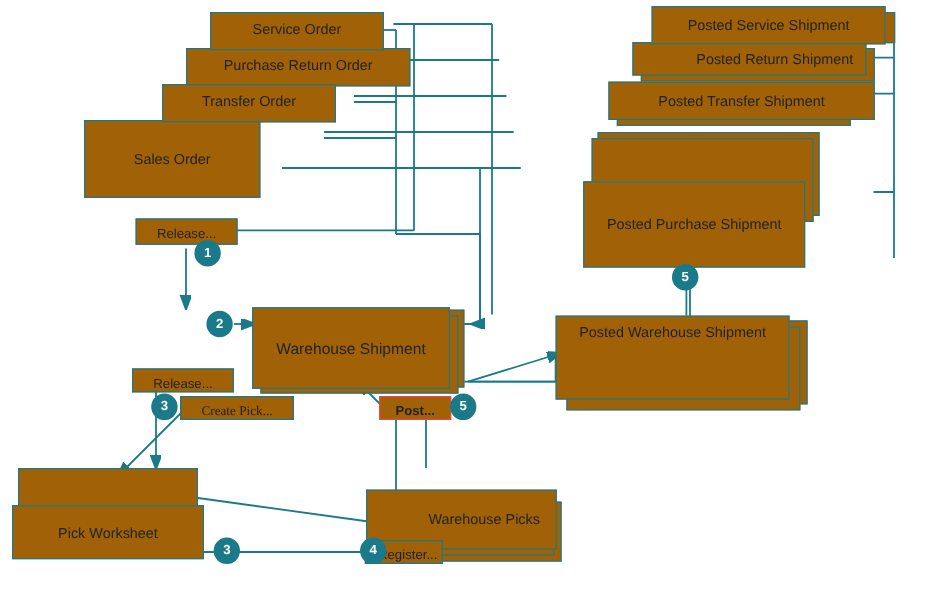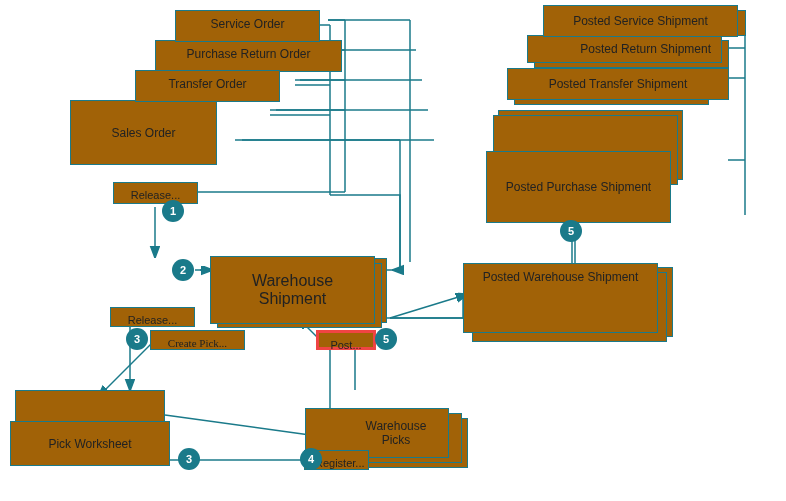--- a/index.html
+++ b/index.html
@@ -163,57 +163,57 @@
   <div class="step-circle" style="left:162px; top:200px;">
     <span>1</span>
   </div>
 
   <div class="step-circle" style="left:172px; top:259px;">
     <span>2</span>
   </div>
 
   <div class="box" style="left:222px; top:258px; width:165px; height:65px; z-index:1; border-color:#1a7a8a;"></div>
   <div class="box" style="left:217px; top:263px; width:165px; height:65px; z-index:2; border-color:#1a7a8a;"></div>
-  <div class="box" style="left:210px; top:256px; width:165px; height:68px; z-index:3; display:flex; align-items:center; justify-content:center; font-size:16px;">
+  <div class="box" style="left:210px; top:256px; width:165px; height:68px; z-index:3; display:flex; align-items:center; justify-content:center; font-size:13px;">
     <span>Warehouse Shipment</span>
   </div>
 
   <div class="box" style="left:110px; top:307px; width:85px; height:20px; font-size:11px; border:1px solid #1a7a8a; z-index:5;">
     <span>Release...</span>
   </div>
 
   <div class="step-circle" style="left:126px; top:328px;">
     <span>3</span>
   </div>
 
   <div class="box" style="left:150px; top:330px; width:95px; height:20px; font-size:11px; border:1px solid #1a7a8a; z-index:5;font-family:Liberation Serif, serif;">
     <span>Create Pick...</span>
   </div>
 
-  <div class="box" style="left:316px; top:330px; width:60px; height:20px; font-size:11px; border:3px solid #ef4444; z-index:5;">
+  <div class="box" style="left:316px; top:330px; width:60px; height:20px; font-size:11px; border:1px solid #ef4444; z-index:5;font-weight:bold;">
     <span>Post...</span>
   </div>
 
   <div class="step-circle" style="left:375px; top:328px;">
     <span>5</span>
   </div>
 
   <div class="box" style="left:15px; top:390px; width:150px; height:45px; z-index:1;"></div>
   <div class="box" style="left:10px; top:385px; width:160px; height:45px; z-index:2; display:flex; align-items:center; justify-content:center;margin-top:36px;">
     <span>Pick Worksheet</span>
   </div>
 
 
   <div class="step-circle" style="left:178px; top:448px;">
     <span>3</span>
   </div>
 
   <div class="box" style="left:318px; top:418px; width:150px; height:50px; z-index:1;"></div>
   <div class="box" style="left:312px; top:413px; width:150px; height:50px; z-index:2;"></div>
-  <div class="box" style="left:305px; top:408px; width:144px; height:50px; z-index:3; display:flex; align-items:center; justify-content:center;padding-left:48px;">
+  <div class="box" style="left:305px; top:408px; width:159px; height:50px; z-index:3; display:flex; align-items:center; justify-content:center;padding-left:48px;">
     <span>Warehouse Picks</span>
   </div>
 
   <div class="box" style="left:304px; top:450px; width:65px; height:20px; font-size:11px; border:1px solid #1a7a8a; z-index:5;">
     <span>Register...</span>
   </div>
 
   <div class="step-circle" style="left:300px; top:448px;">
     <span>4</span>
   </div>

